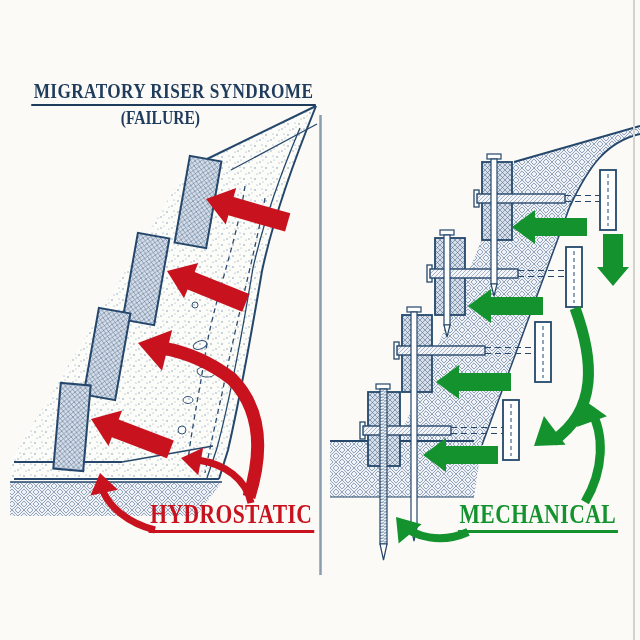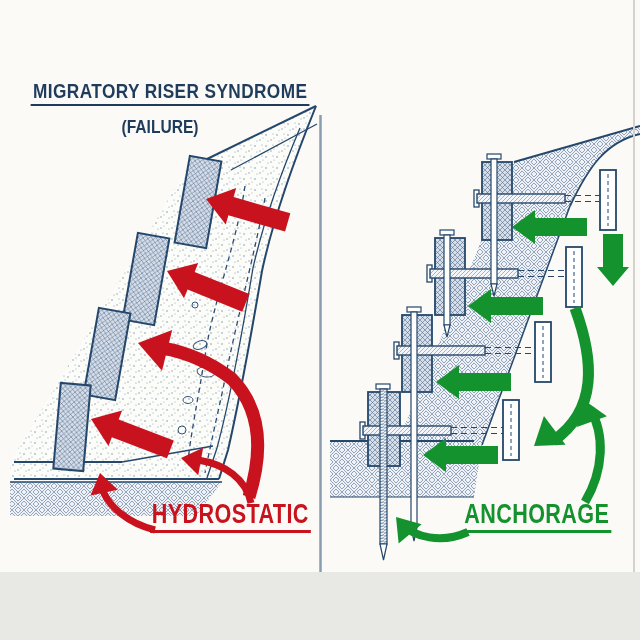--- a/index.html
+++ b/index.html
@@ -1,22 +1,22 @@
 <!DOCTYPE html>
 <html><head>
 <meta charset="utf-8">
 <style>
   html,body{margin:0;padding:0;background:#e8e8e4;}
-  #stage{position:relative;width:640px;height:572px;background:#fbfaf6;overflow:hidden;
-         font-family:Liberation Sans, sans-serif;}
+  #stage{position:relative;width:640px;height:640px;background:#fbfaf6;overflow:hidden;
+         font-family:Liberation Serif, serif;}
   .title{position:absolute;text-align:center;color:#1f3c5d;font-weight:bold;line-height:1.05;}
   .title .main{display:inline-block;transform:scaleX(0.82);transform-origin:center;
                font-size:21px;letter-spacing:0.5px;white-space:nowrap;
                border-bottom:2.5px solid #1f3c5d;padding:0 3px 2px 3px;}
-  .title .sub{display:block;margin-top:11px;}
+  .title .sub{display:block;margin-top:2px;}
   .title .sub span{display:inline-block;transform:scaleX(0.82);font-size:19px;white-space:nowrap;}
   .bigLabel{position:absolute;text-align:center;font-weight:bold;line-height:1.12;}
   .bigLabel .ln{display:block;text-align:center;}
   .bigLabel .ln span{display:inline-block;transform:scaleX(0.8);transform-origin:center;
                      font-size:27px;letter-spacing:0.5px;white-space:nowrap;
                      border-bottom:3px solid currentColor;padding:0 2px 1px 2px;}
   .red{color:#c8131f;}
   .green{color:#14922e;}
   svg{position:absolute;left:0;top:0;}
   .edgeline{position:absolute;top:0;right:5px;width:2px;height:640px;background:#d3d2cc;}
@@ -258,17 +258,17 @@
     <span class="main">MIGRATORY RISER SYNDROME</span>
     <span class="sub"><span>(FAILURE)</span></span>
   </div>
 
 
   <div class="bigLabel red" style="left:128px;top:499px;width:205px;">
     <span class="ln"><span>HYDROSTATIC</span></span>
   </div>
 
   <div class="bigLabel green" style="left:438px;top:499px;width:197px;">
-    <span class="ln"><span>ANCHORAGE</span></span>
+    <span class="ln"><span>MECHANICAL</span></span>
   </div>
 
   <div class="edgeline"></div>
 </div>
 
 </body></html>

